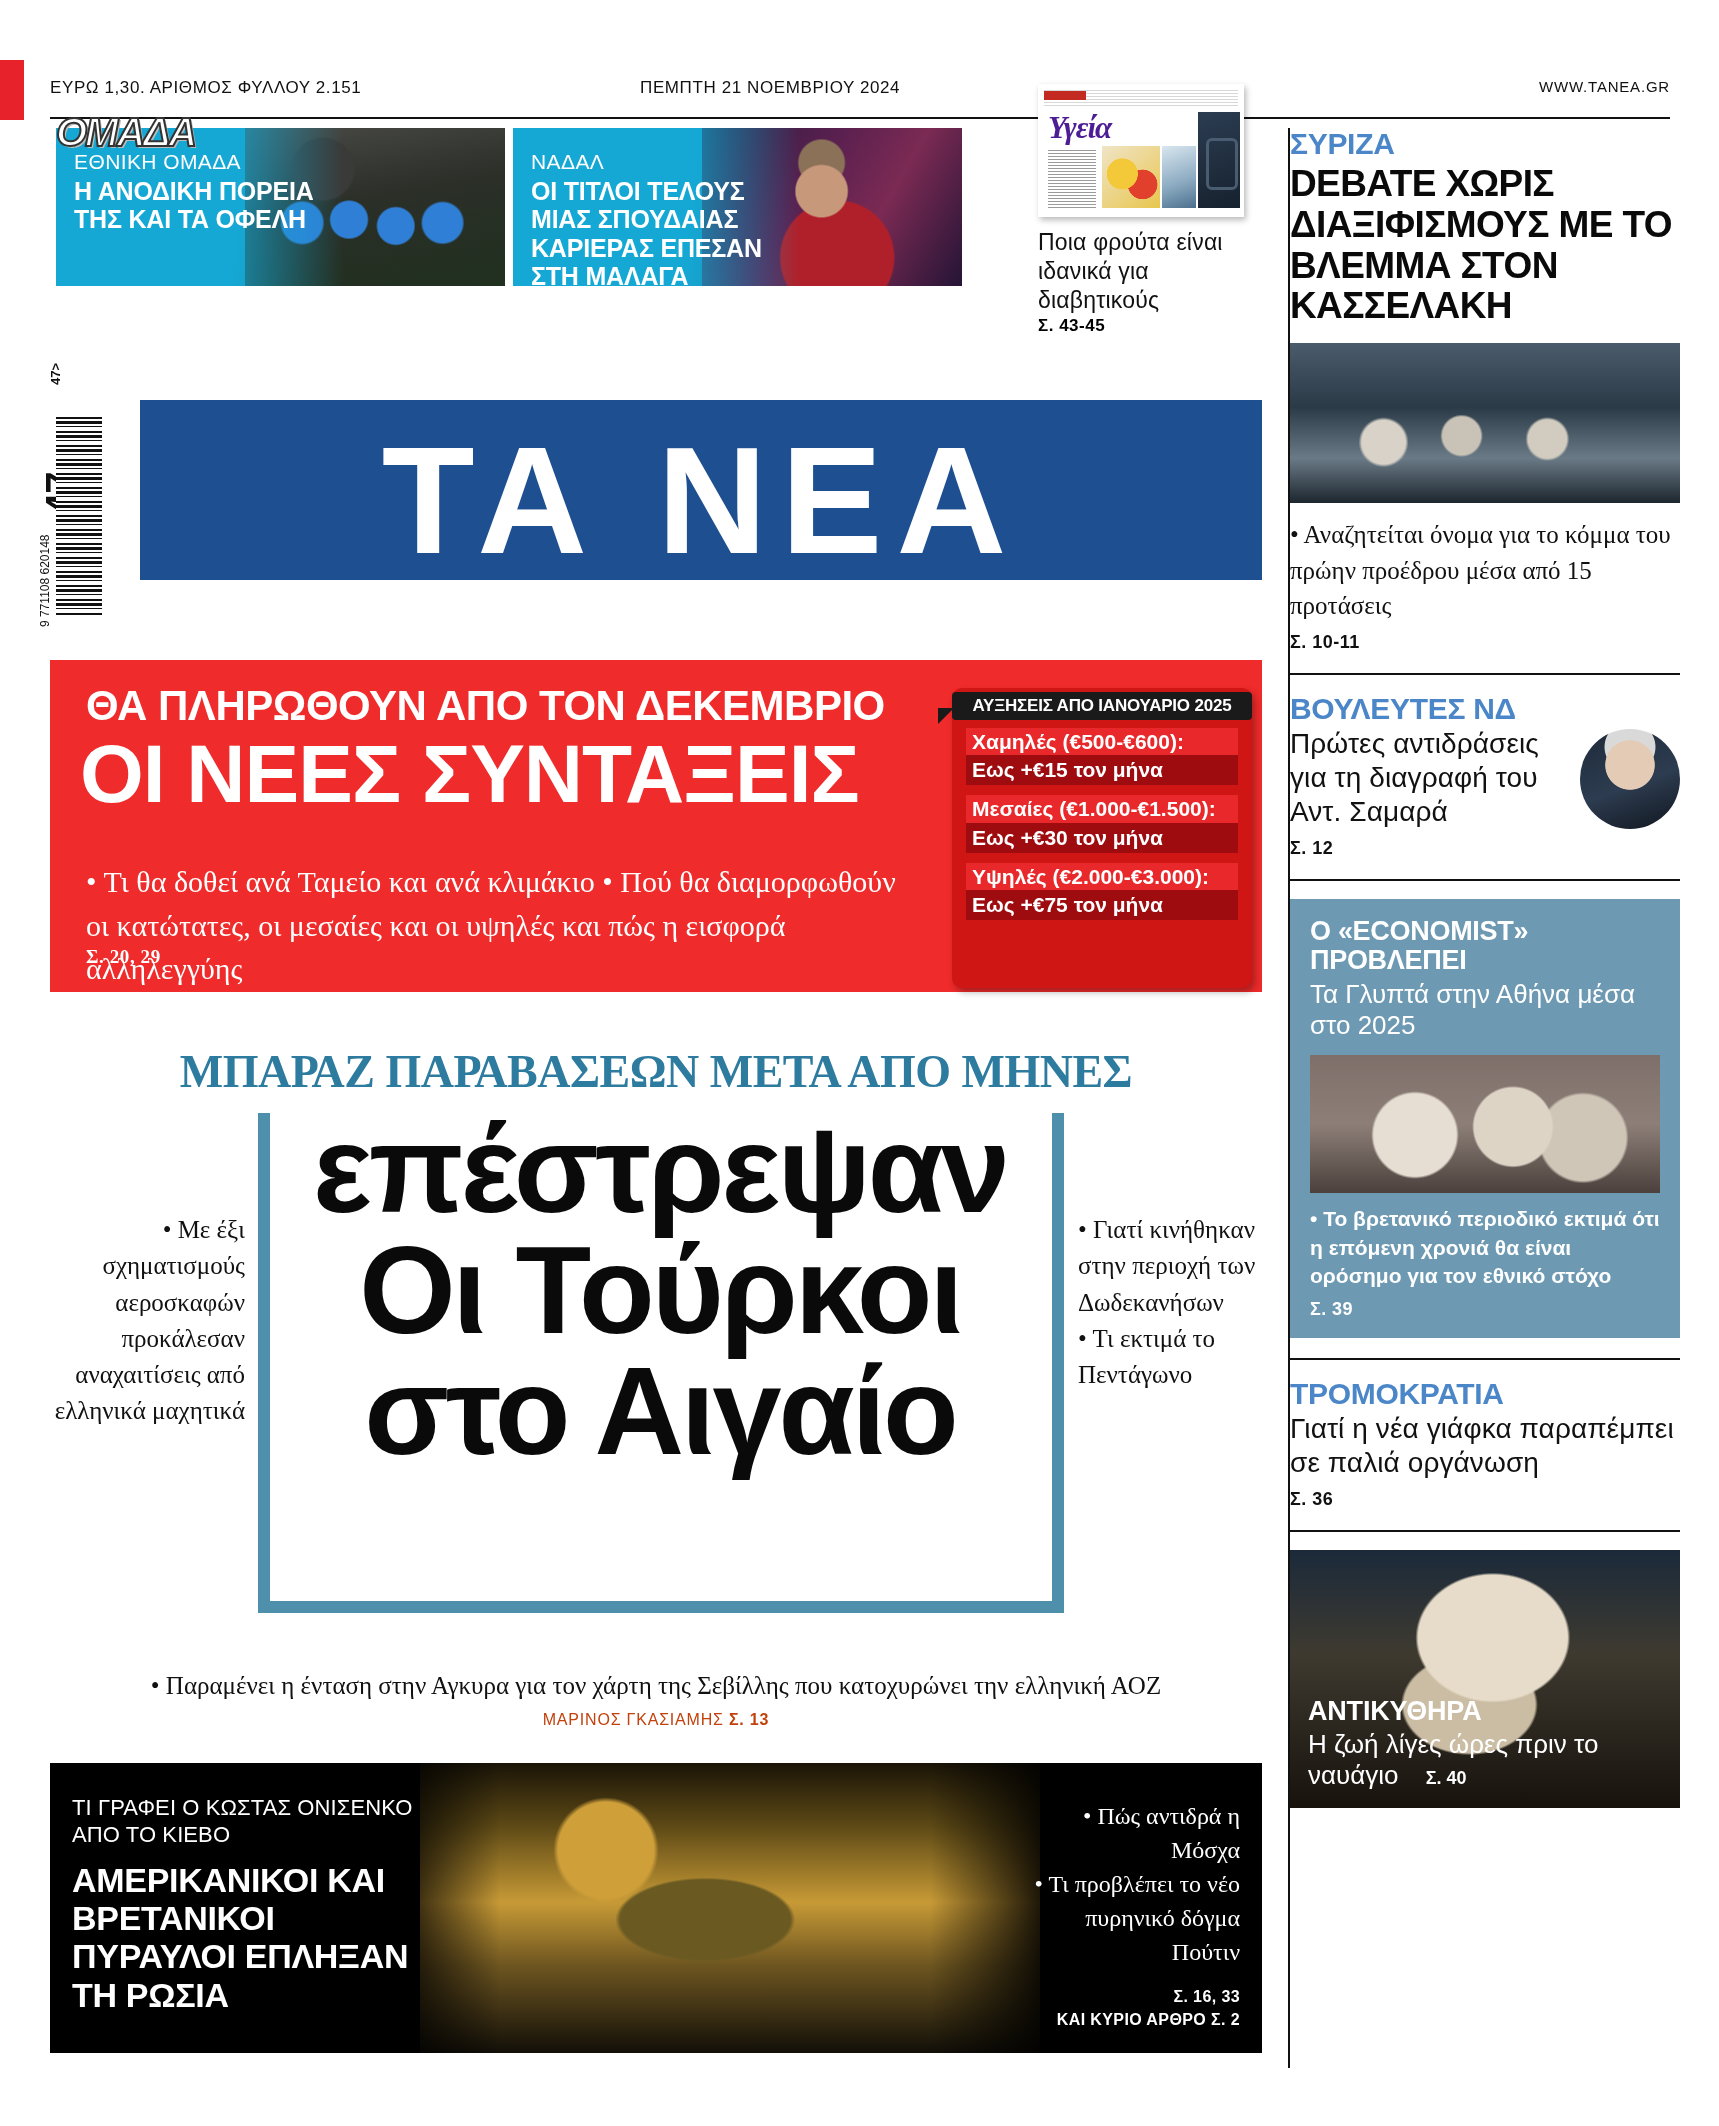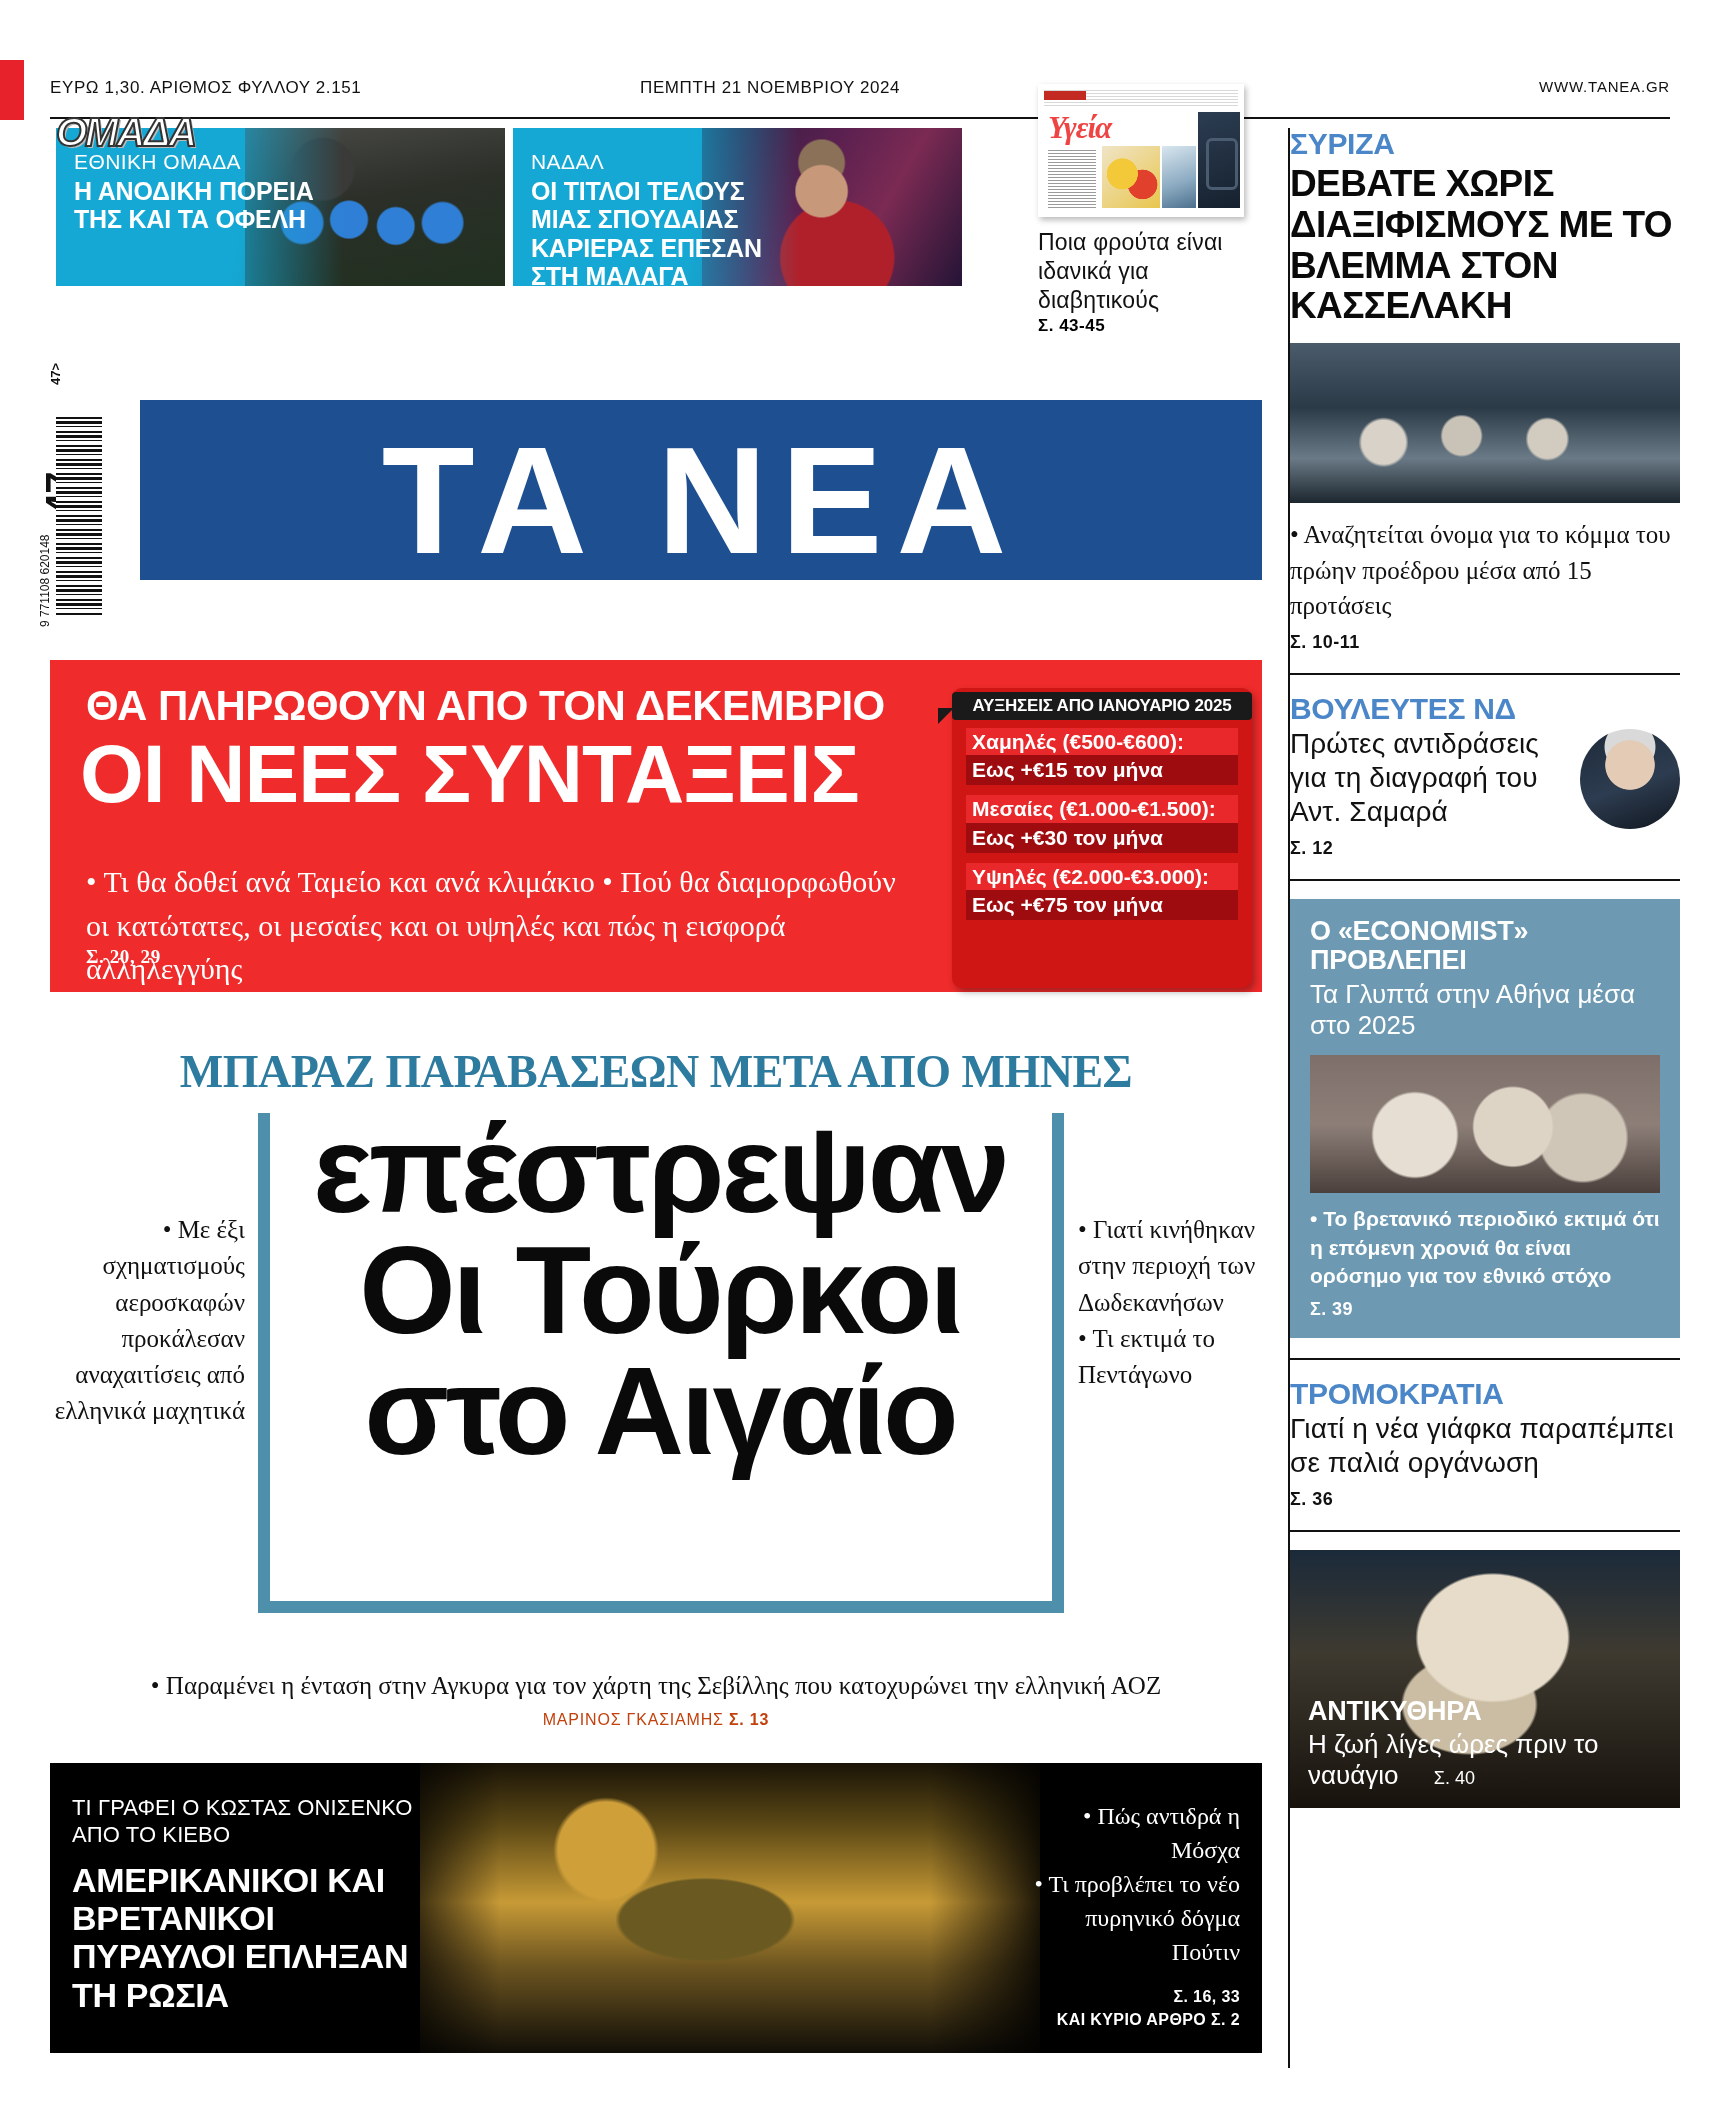--- a/index.html
+++ b/index.html
@@ -64,21 +64,21 @@
   .sc-head{ font-size:25px; font-weight:800; line-height:1.13; letter-spacing:-.2px;}
 
   
   .ygeia{ position:absolute; left:1010px; top:84px; width:240px; height:200px; z-index:9; }
   .ygeia-cover{ position:absolute; left:28px; top:0; width:206px; height:133px; background:#fff;
                 box-shadow:2px 3px 6px rgba(0,0,0,.28); overflow:hidden;}
   .yg-top{ position:absolute; left:6px; top:6px; right:6px; height:16px;
            background:repeating-linear-gradient(to bottom,#d8d8d8 0 1px,#fff 1px 3px);}
   .yg-red{ position:absolute; left:6px; top:7px; width:42px; height:9px; background:#c32a22; }
   .yg-logo{ position:absolute; left:10px; top:26px; font-size:31px; font-style:italic; font-weight:700;
-            color:#ef4444; font-family:"Liberation Serif", serif; letter-spacing:-1px;}
+            color:#4c1d95; font-family:"Liberation Serif", serif; letter-spacing:-1px;}
   .yg-col{ position:absolute; left:10px; top:66px; width:48px; height:58px;
            background:repeating-linear-gradient(to bottom,#9a9a9a 0 1px,#fff 1px 3px);}
   .yg-im1{ position:absolute; left:64px; top:62px; width:58px; height:62px;
            background:radial-gradient(circle at 35% 45%,#f3c93a 0 30%,transparent 31%),
                       radial-gradient(circle at 70% 62%,#e0402c 0 26%,transparent 27%),
                       linear-gradient(140deg,#f0e4c6,#e8c64e);}
   .yg-im2{ position:absolute; left:124px; top:62px; width:34px; height:62px;
            background:linear-gradient(160deg,#d8e6ef,#8aa9c0 60%,#4c6f8d);}
   .yg-im3{ position:absolute; left:160px; top:28px; width:42px; height:96px;
            background:linear-gradient(160deg,#2c3d52,#16212e);}
@@ -195,21 +195,21 @@
   .econ-pg{ color:#fff; font-size:18px; font-weight:700; margin-top:8px; letter-spacing:.4px;}
 
   .anti-card{ position:relative; width:390px; height:258px; overflow:hidden;
      background:
        radial-gradient(ellipse at 52% 34%, #e7dcc9 0 26%, transparent 27%),
        radial-gradient(ellipse at 46% 60%, #cbbda4 0 22%, transparent 23%),
        linear-gradient(180deg,#1b2a3a 0%, #3e3a30 40%, #17120c 100%);}
   .anti-txt{ position:absolute; left:18px; bottom:16px; color:#fff; }
   .anti-kick{ font-size:27px; font-weight:800; letter-spacing:-.2px;}
   .anti-head{ font-size:26px; line-height:1.2; margin-top:2px;}
-  .anti-pg{ display:inline; font-size:18px; font-weight:400; margin-left:28px;}
+  .anti-pg{ display:inline; font-size:18px; font-weight:700; margin-left:20px;}
 </style>
 </head>
 <body>
 
 <div class="page">
 
   <div class="red-corner"></div>
   <div class="meta-row">
     <div class="meta-left">ΕΥΡΩ 1,30. ΑΡΙΘΜΟΣ ΦΥΛΛΟΥ 2.151</div>
     <div class="meta-center">ΠΕΜΠΤΗ 21 ΝΟΕΜΒΡΙΟΥ 2024</div>

